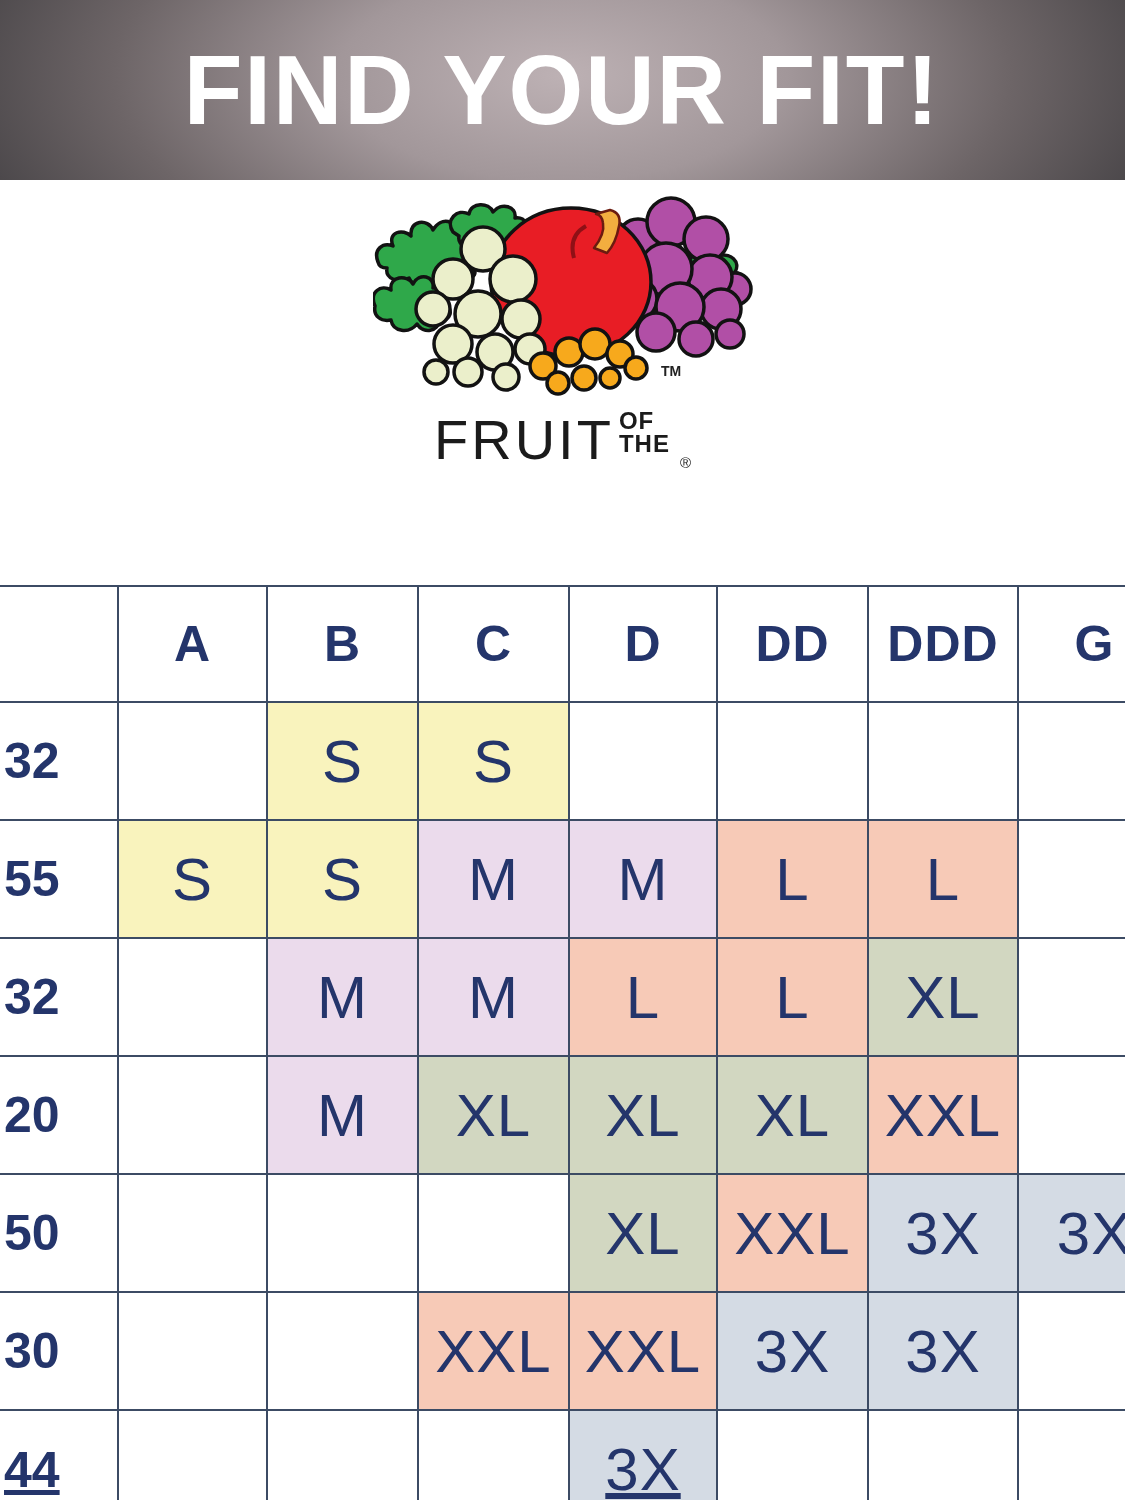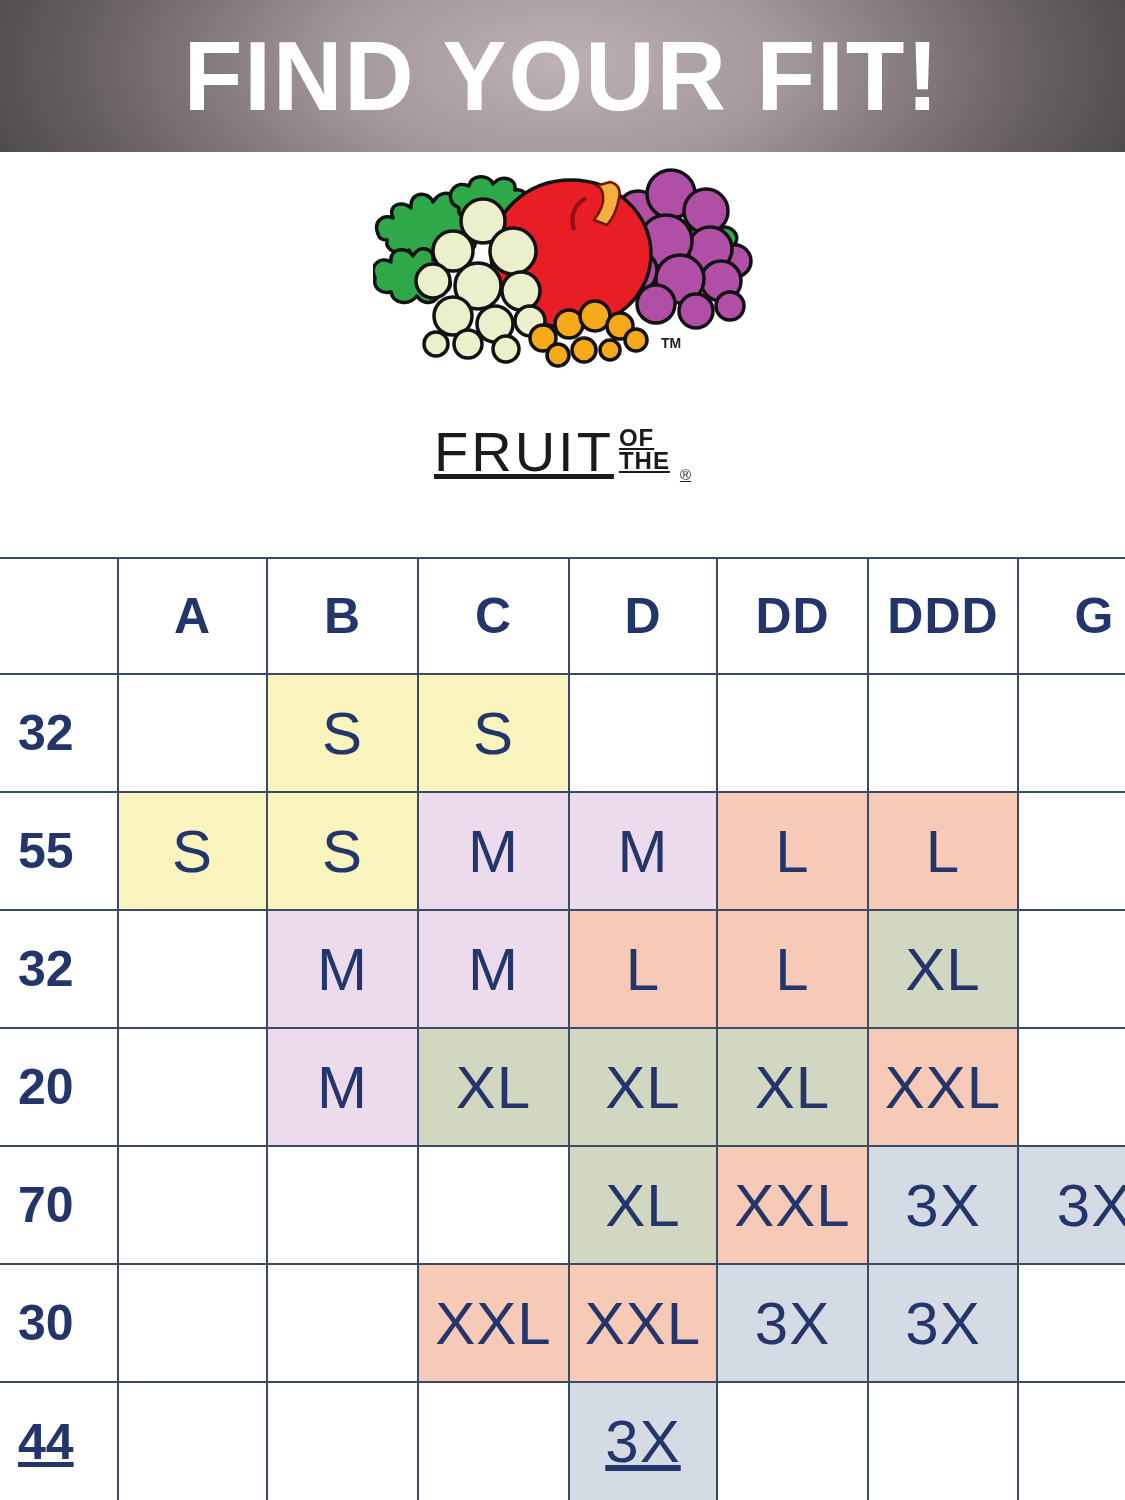--- a/index.html
+++ b/index.html
@@ -7,39 +7,38 @@
     --navy:#24356b;
   }
   *{box-sizing:border-box;margin:0;padding:0;}
   html,body{width:1125px;}
   body{
     width:1125px;height:1500px;overflow:hidden;background:#ffffff;
     font-family:"Liberation Sans", sans-serif;position:relative;
   }
   
   .banner{
-    width:1125px;height:152px;
+    width:1125px;height:180px;
     background:radial-gradient(ellipse 640px 300px at 50% 42%, #bdb1b4 0%, #a2979a 35%, #6d6567 70%, #454245 100%);
     background-color:#454245;
     display:flex;align-items:center;justify-content:center;
   }
   .banner h1{
     color:#ffffff;font-size:98px;font-weight:bold;letter-spacing:2px;
     line-height:1;white-space:nowrap;transform:scaleX(0.98);
   }
   
   .logo-section{
     height:405px;display:flex;flex-direction:column;align-items:center;
     padding-top:14px;
-    gap:40px;
   }
   .fruit-svg{display:block;}
   .wordmark{
-    display:flex;align-items:center;justify-content:center;
-    color:#1b1b1b;margin-top:6px;line-height:1;text-decoration:underline;
+    display:flex;align-items:flex-start;justify-content:center;
+    color:#1b1b1b;margin-top:6px;line-height:1;
   }
   .wordmark .big{font-size:56px;letter-spacing:3px;font-weight:normal;}
   .wordmark .stack{
     display:flex;flex-direction:column;align-items:flex-start;
     font-size:24px;font-weight:bold;letter-spacing:1px;line-height:0.95;
     margin:0 7px 1px 5px;transform:translateY(-2px);
   }
   .wordmark .reg{font-size:15px;align-self:flex-end;margin-left:3px;transform:translateY(2px);}
   
   .table-wrap{width:1125px;overflow:hidden;}
@@ -47,21 +46,21 @@
   th,td{
     border:2px solid var(--grid);
     height:118px;text-align:center;vertical-align:middle;
     color:var(--navy);overflow:hidden;background:#ffffff;
   }
   thead th{height:116px;font-size:50px;font-weight:bold;letter-spacing:1px;}
   th:first-child,td:first-child{border-left:none;}
   th:last-child,td:last-child{border-right:none;}
   tbody tr:last-child td{border-bottom:none;text-decoration:underline;}
   td.row-label{
-    text-align:left;padding-left:18px;font-weight:bold;font-size:50px;letter-spacing:0;
+    text-align:left;padding-left:4px;font-weight:bold;font-size:50px;letter-spacing:0;
   }
   td.size-val{font-size:60px;font-weight:normal;letter-spacing:1px;}
 </style>
 </head>
 <body>
 
 <div class="banner">
   <h1>FIND YOUR FIT!</h1>
 </div>
 
@@ -196,21 +195,21 @@
           <td class="row-label">20</td>
           <td class="size-val"></td>
           <td class="size-val" style="background: rgb(235, 219, 236);">M</td>
           <td class="size-val" style="background: rgb(210, 215, 193);">XL</td>
           <td class="size-val" style="background: rgb(210, 215, 193);">XL</td>
           <td class="size-val" style="background: rgb(210, 215, 193);">XL</td>
           <td class="size-val" style="background: rgb(247, 202, 183);">XXL</td>
           <td class="size-val"></td>
         </tr>
         <tr>
-          <td class="row-label">70</td>
+          <td class="row-label">50</td>
           <td class="size-val"></td>
           <td class="size-val"></td>
           <td class="size-val"></td>
           <td class="size-val" style="background: rgb(210, 215, 193);">XL</td>
           <td class="size-val" style="background: rgb(247, 202, 183);">XXL</td>
           <td class="size-val" style="background: rgb(212, 219, 228);">3X</td>
           <td class="size-val" style="background: rgb(212, 219, 228);">3X</td>
         </tr>
         <tr>
           <td class="row-label">30</td>

